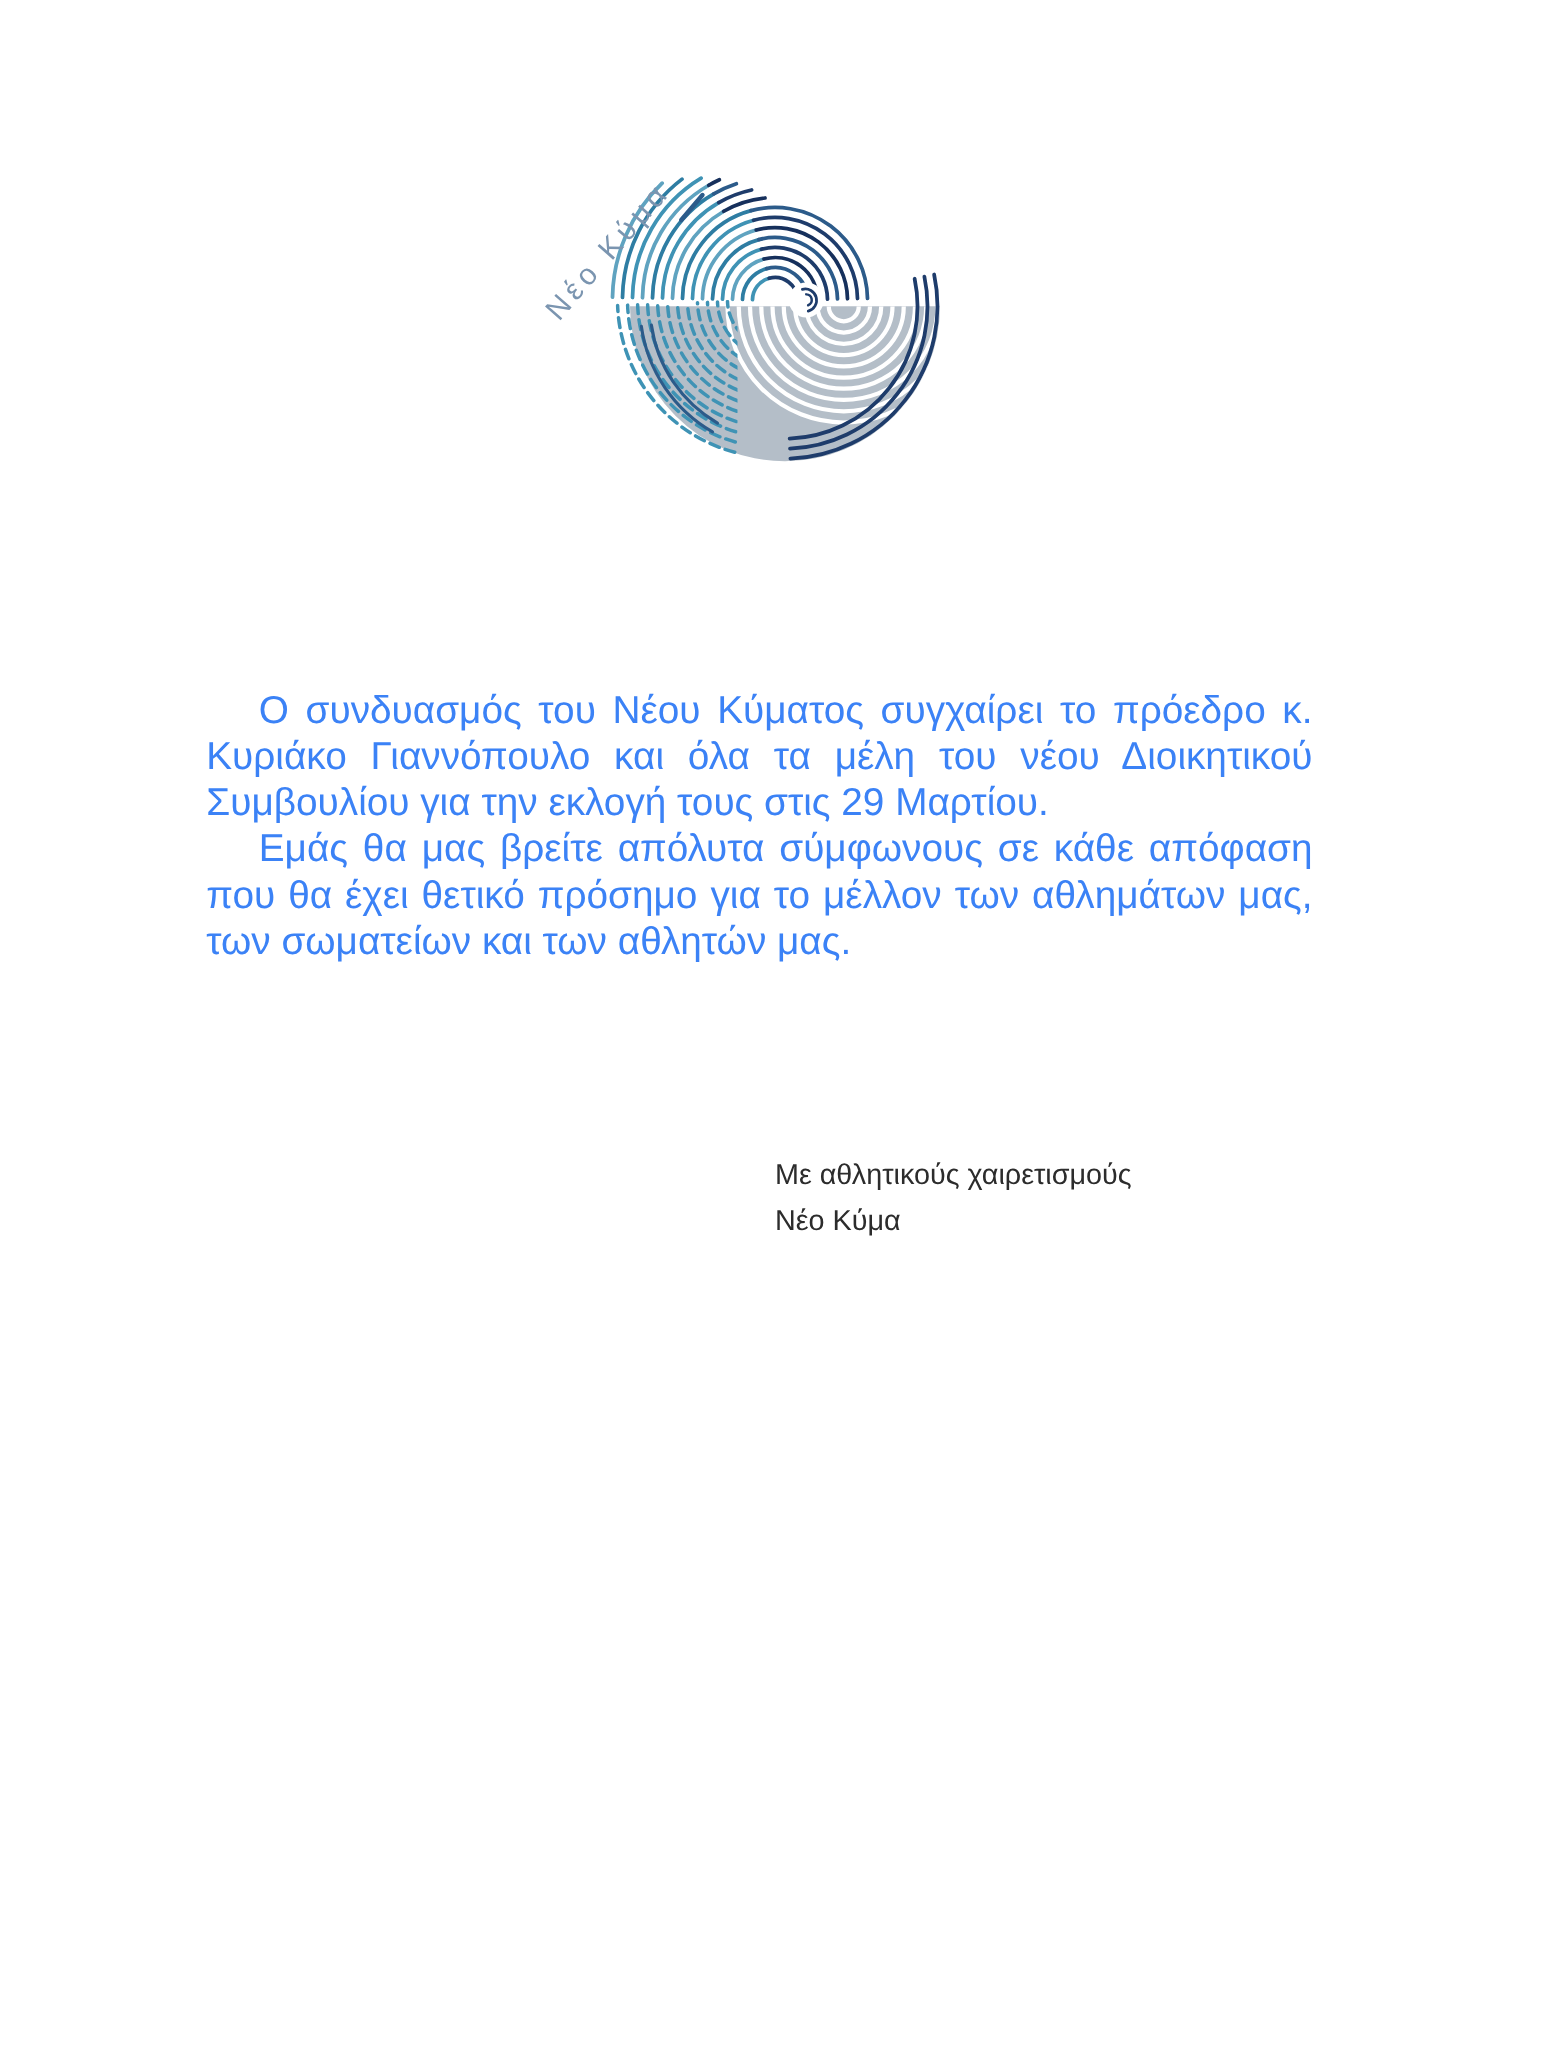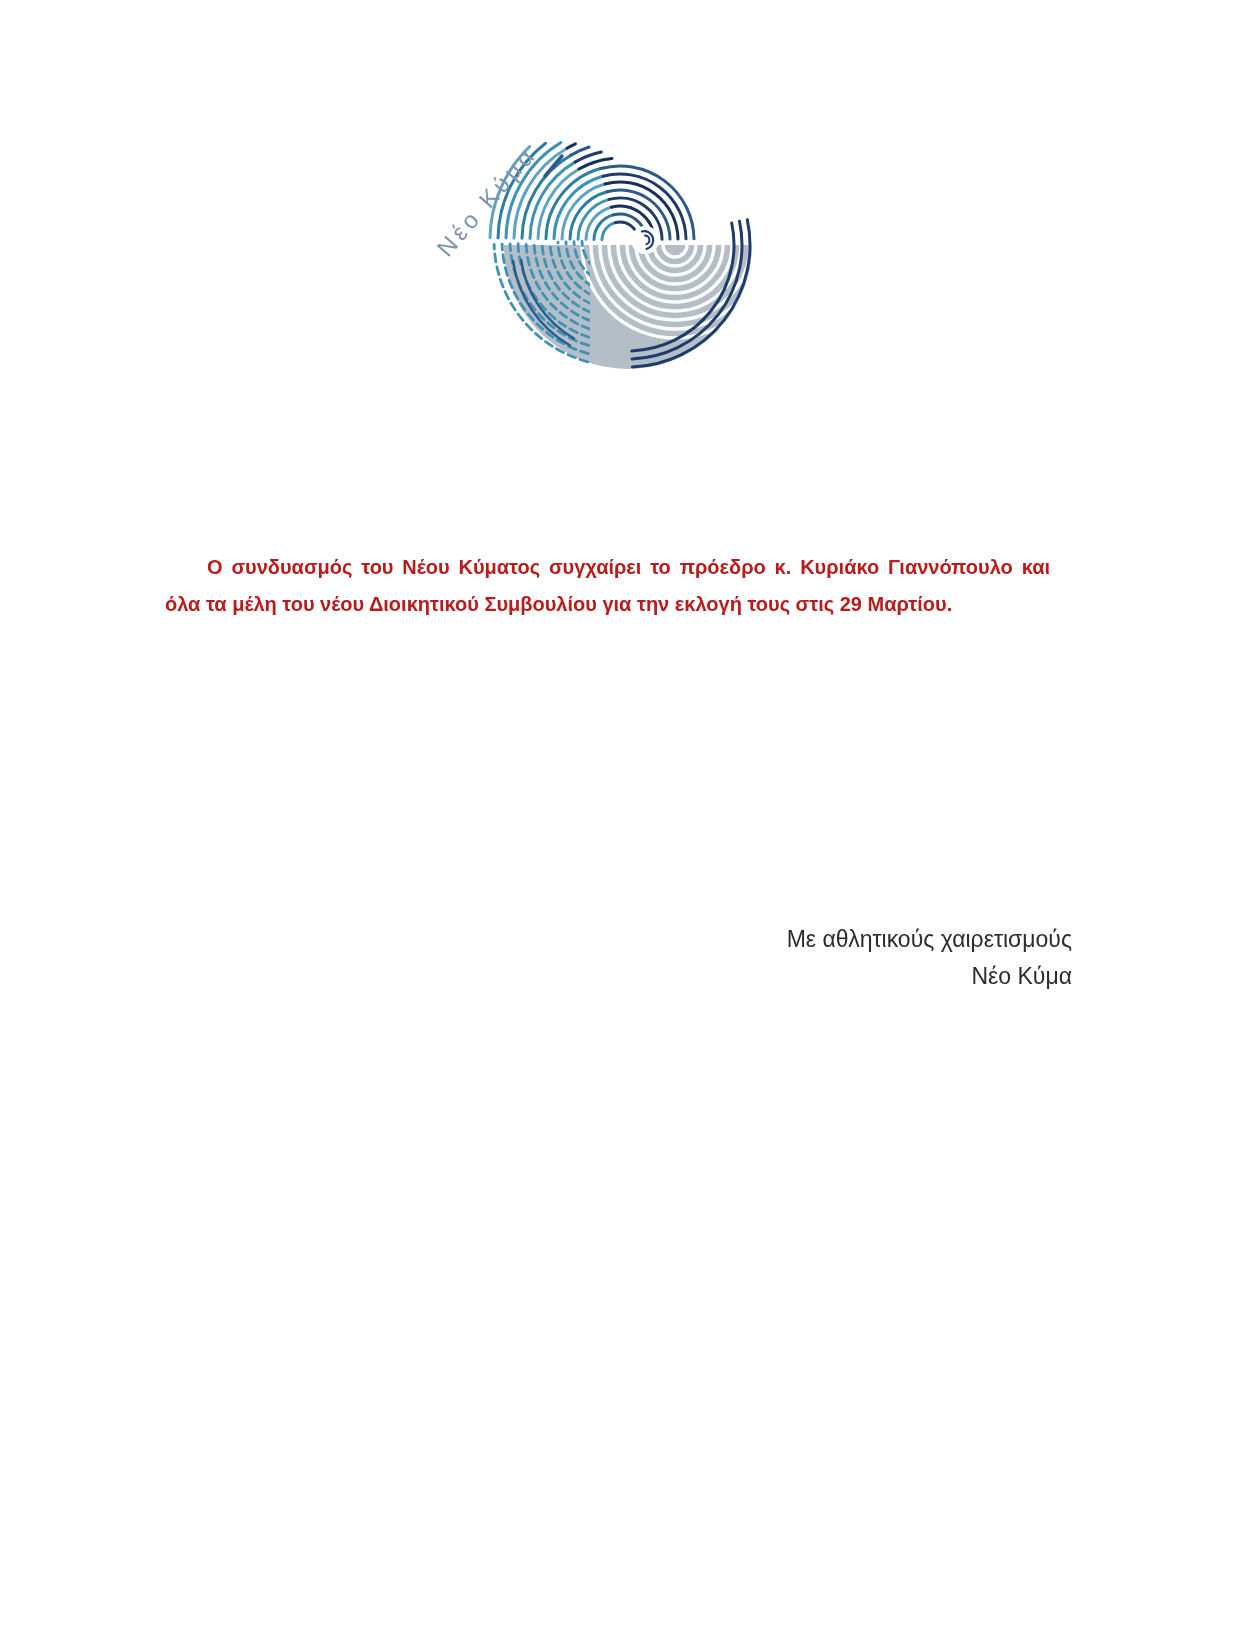--- a/index.html
+++ b/index.html
@@ -17,29 +17,28 @@
   .brand{
     position:absolute;left:4px;top:130px;
     transform:rotate(-49deg);transform-origin:0 60%;
     font-size:24px;letter-spacing:4px;white-space:nowrap;
     color:#7b95b0;font-weight:400;
   }
   
   .letter{position:absolute;left:165px;top:549px;width:885px;}
   .letter p{
     margin:0;
-    font-size:20px;line-height:37px;
+    font-size:31px;line-height:37px;
     text-align:justify;text-indent:42px;
-    color:#b91c1c;
-    font-weight:bold;
+    color:#3b82f6;
   }
   
   .closing{
     position:absolute;left:620px;top:921px;width:452px;
-    text-align:right;font-size:23px;line-height:37px;color:#2c2c2c;
+    text-align:left;font-size:23px;line-height:37px;color:#2c2c2c;
   }
 </style>
 </head>
 <body>
 
 <div class="page">
 
   <div class="logo">
     <svg id="spiral" viewBox="0 0 330 272" aria-hidden="true">
       <defs>
@@ -118,20 +117,21 @@
       <g id="g-center">
           <path d="M 201.9 123.5 A 9 9 0 1 1 206.6 140.9" fill="none" stroke="#1e3c6b" stroke-width="2.2" stroke-linecap="round"></path>
           <path d="M 205.0 127.5 A 4.5 4.5 0 0 1 206.5 136.2" fill="none" stroke="#1e3c6b" stroke-width="2" stroke-linecap="round"></path>
         </g>
     </svg>
     <div class="brand">Νέο Κύμα</div>
   </div>
 
   <div class="letter">
     <p>Ο συνδυασμός του Νέου Κύματος συγχαίρει το πρόεδρο κ. Κυριάκο Γιαννόπουλο και όλα τα μέλη του νέου Διοικητικού Συμβουλίου για την εκλογή τους στις 29 Μαρτίου.</p>
+    <p>Εμάς θα μας βρείτε απόλυτα σύμφωνους σε κάθε απόφαση που θα έχει θετικό πρόσημο για το μέλλον των αθλημάτων μας, των σωματείων και των αθλητών μας.</p>
   </div>
 
   <div class="closing">
     <div>Με αθλητικούς χαιρετισμούς</div>
     <div>Νέο Κύμα</div>
   </div>
 
 </div>
 
 </body></html>

